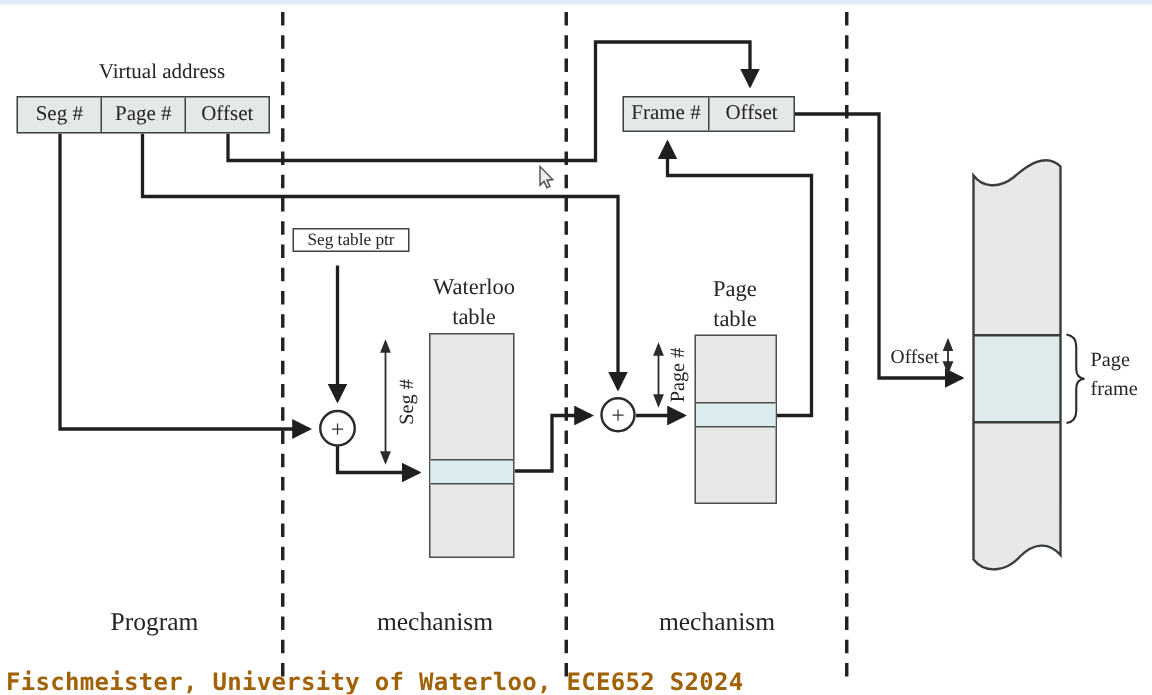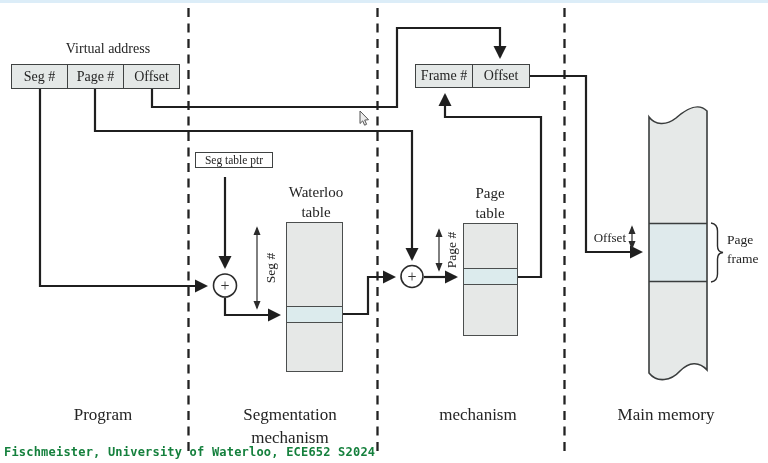--- a/index.html
+++ b/index.html
@@ -13,21 +13,21 @@
   .cellrow{display:flex;align-items:stretch;background:#e4e8e7;border:1.5px solid #3f4242;}
   .cellrow .cell{display:flex;align-items:center;justify-content:center;font-size:14px;flex:1;}
   .cellrow .cell + .cell{border-left:1.5px solid #3f4242;}
   .table{background:#e6e8e7;border:1.6px solid #4b4e4e;}
   .hl-row{position:absolute;left:0;right:0;background:#dcebed;
           border-top:1.6px solid #4b4e4e;border-bottom:1.6px solid #4b4e4e;}
   .lbl{position:absolute;text-align:center;line-height:1.32;}
   .rot{transform:rotate(-90deg);transform-origin:center center;}
   .sec{font-size:17px;line-height:23px;}
   .footer{position:absolute;left:4px;top:445px;font-family:"DejaVu Sans Mono", monospace;
-          font-weight:bold;font-size:12px;letter-spacing:0.2px;color:#15803d;white-space:nowrap;}
+          font-weight:bold;font-size:16px;letter-spacing:0.2px;color:#a16207;white-space:nowrap;}
 </style>
 </head>
 <body>
 
 <div class="stage">
   <div class="top-edge"></div>
 
   <svg class="layer" width="768" height="463" viewBox="0 0 768 463">
     <defs>
       <marker id="ah" viewBox="0 0 10 10" refX="8.5" refY="5" markerWidth="6" markerHeight="6" orient="auto-start-reverse">
@@ -109,22 +109,20 @@
   <div class="lbl rot" style="left:406px;top:242px;width:90px;height:16px;font-size:13.5px;">Page #</div>
 
   <div class="lbl" style="left:568px;top:229px;width:58px;text-align:right;font-size:13px;">Offset</div>
   <div class="lbl" style="left:727px;top:230px;width:45px;text-align:left;font-size:13.5px;line-height:19px;">
     <div>Page</div>
     <div>frame</div>
   </div>
 
   <div class="lbl sec" style="left:43px;top:403px;width:120px;">Program</div>
   <div class="lbl sec" style="left:220px;top:403px;width:140px;">
-    <div>Segmentation</div>
     <div>mechanism</div>
   </div>
   <div class="lbl sec" style="left:408px;top:403px;width:140px;">
     <div>mechanism</div>
   </div>
-  <div class="lbl sec" style="left:596px;top:403px;width:140px;">Main memory</div>
 
   <div class="footer">Fischmeister, University of Waterloo, ECE652 S2024</div>
 </div>
 
 </body></html>

